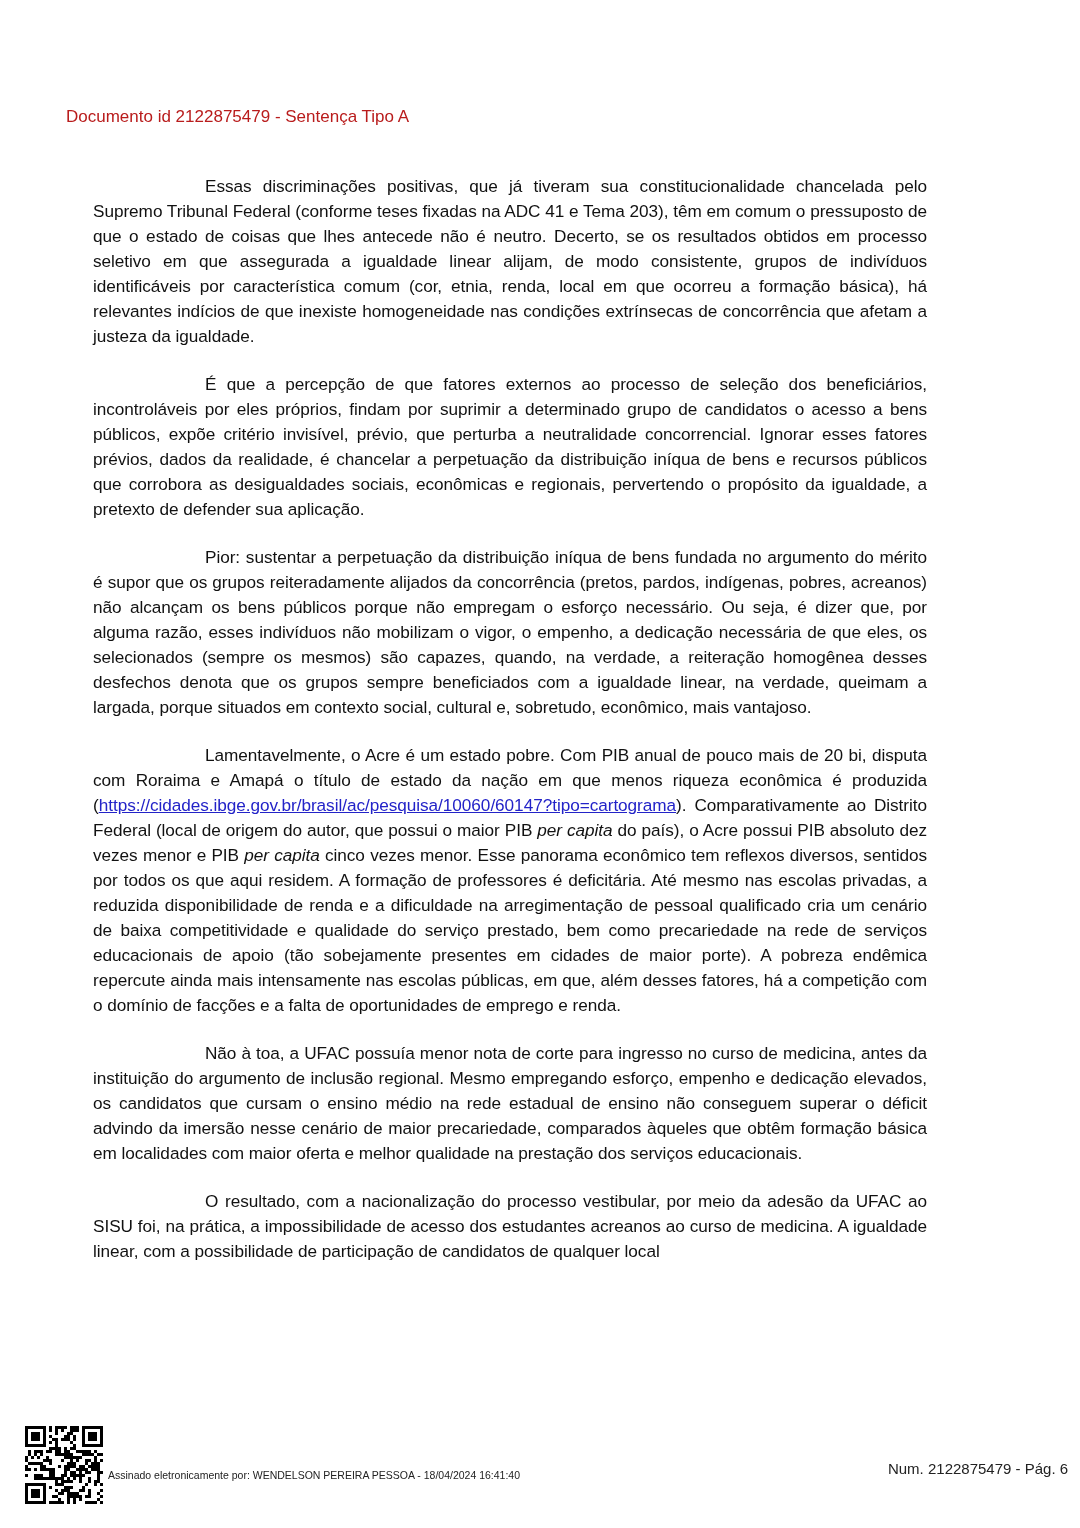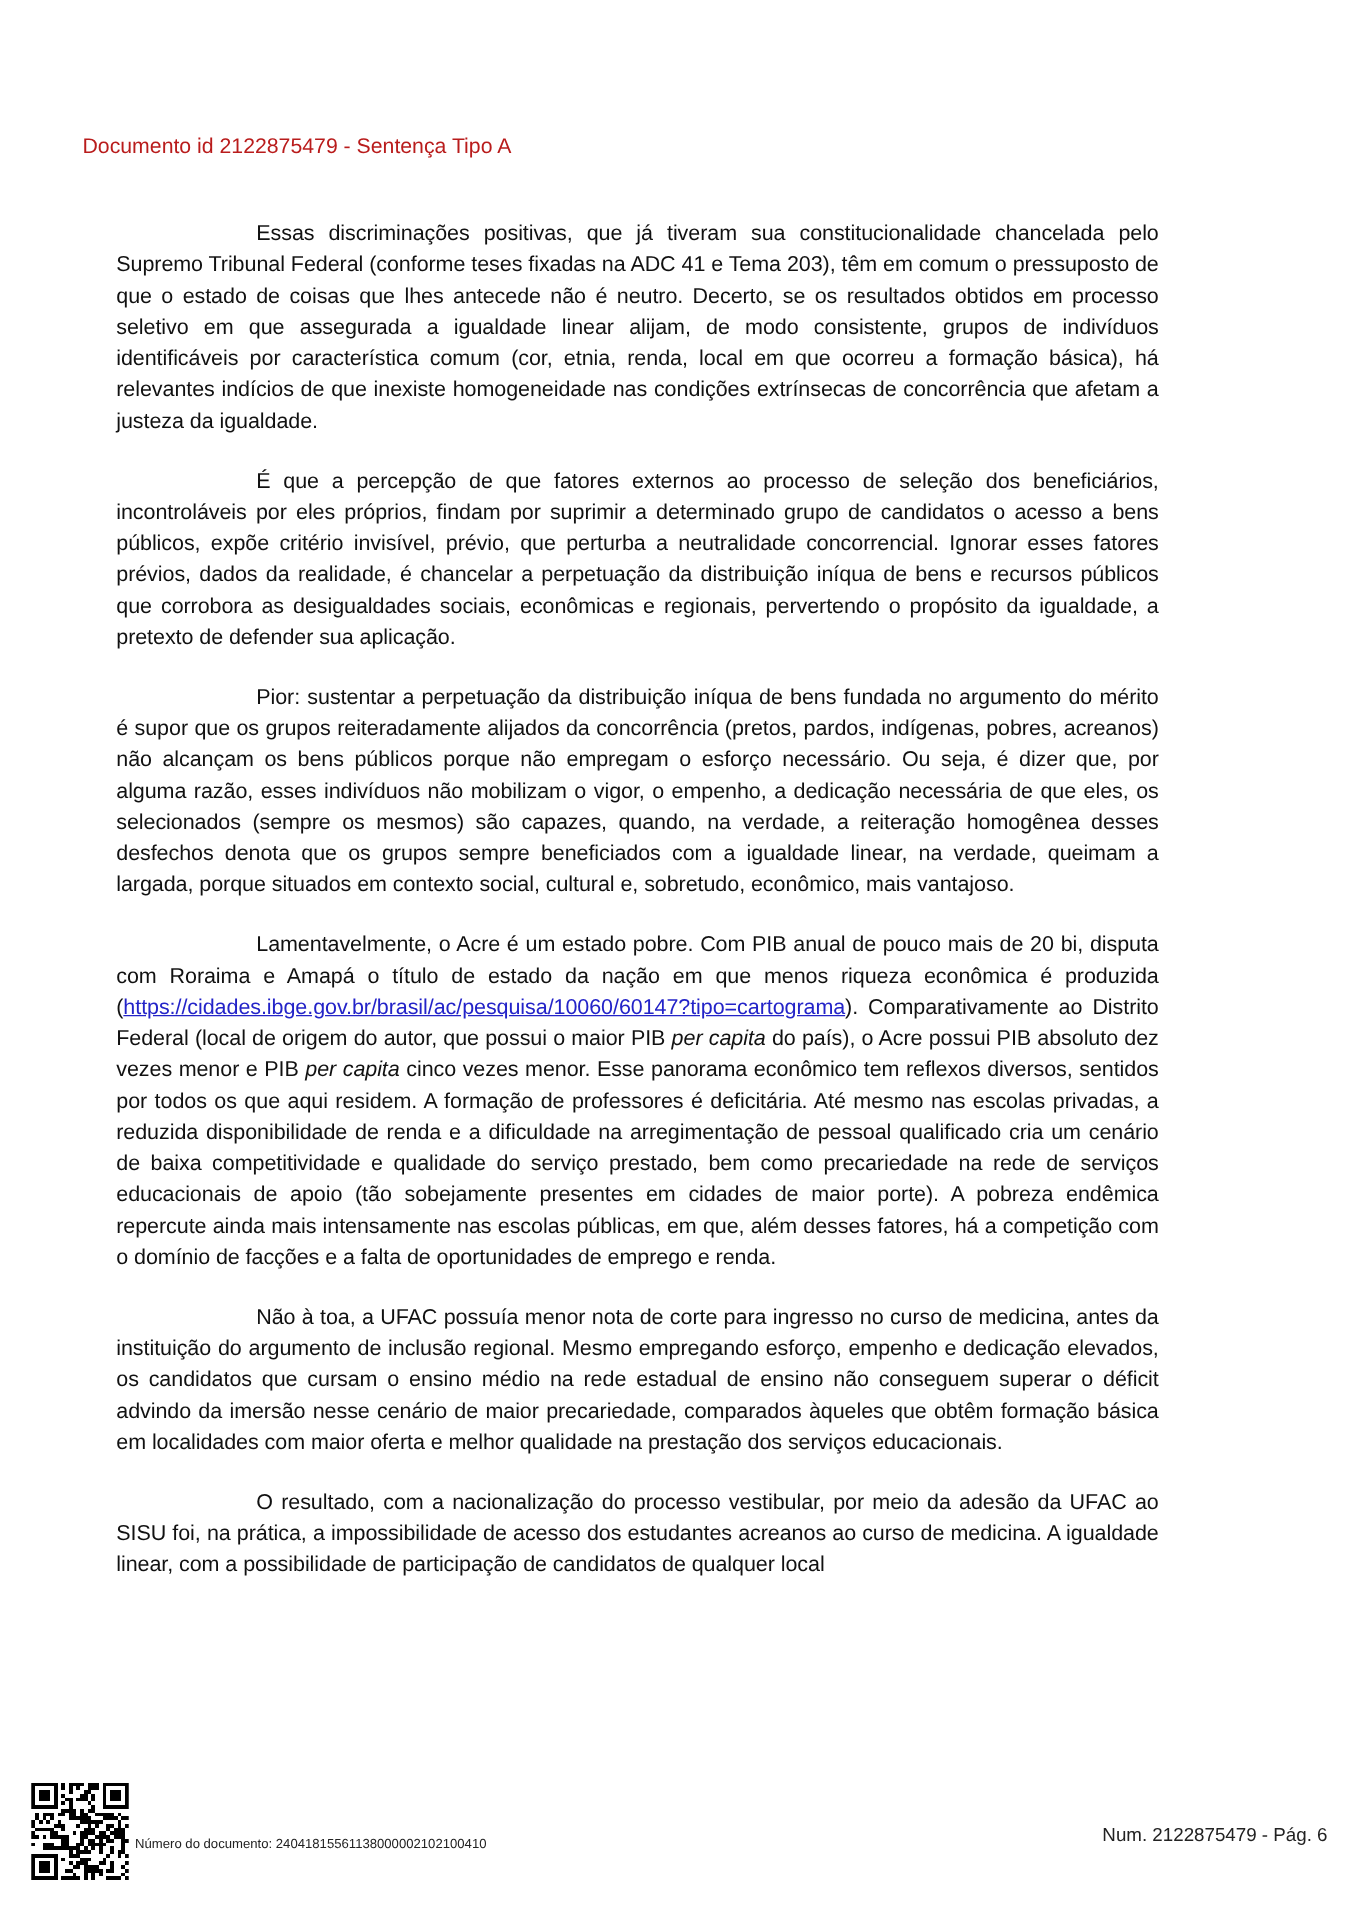--- a/index.html
+++ b/index.html
@@ -23,22 +23,22 @@
   .para a { color: #1a0dab; text-decoration: underline; color: #2323c8; }
   .para i { }
   .footer-qr {
     position: absolute; left: 25px; top: 1425px; width: 78px; height: 80px;
   }
   .footer-text {
     position: absolute; left: 108px; top: 1468px;
     font-size: 10.5px; line-height: 14px; color: #222;
   }
   .page-num {
-    position: absolute; right: 0px; top: 1460px; width: 200px; text-align: right;
-    font-size: 15px; color: #222; padding-right: 18px;
+    position: absolute; right: 0px; top: 1460px; width: 200px; text-align: center;
+    font-size: 15px; color: #222; padding-right: 2px;
   }
 </style>
 </head>
 <body>
 
 <div class="doc-header">Documento id 2122875479 - Sentença Tipo A</div>
 
 <div class="content">
   <p class="para"><span>Essas discriminações positivas, que já tiveram sua constitucionalidade chancelada pelo Supremo Tribunal Federal (conforme teses fixadas na ADC 41 e Tema 203), têm em comum o pressuposto de que o estado de coisas que lhes antecede não é neutro. Decerto, se os resultados obtidos em processo seletivo em que assegurada a igualdade linear alijam, de modo consistente, grupos de indivíduos identificáveis por característica comum (cor, etnia, renda, local em que ocorreu a formação básica), há relevantes indícios de que inexiste homogeneidade nas condições extrínsecas de concorrência que afetam a justeza da igualdade.</span></p>
   <p class="para"><span>É que a percepção de que fatores externos ao processo de seleção dos beneficiários, incontroláveis por eles próprios, findam por suprimir a determinado grupo de candidatos o acesso a bens públicos, expõe critério invisível, prévio, que perturba a neutralidade concorrencial. Ignorar esses fatores prévios, dados da realidade, é chancelar a perpetuação da distribuição iníqua de bens e recursos públicos que corrobora as desigualdades sociais, econômicas e regionais, pervertendo o propósito da igualdade, a pretexto de defender sua aplicação.</span></p>
@@ -294,16 +294,16 @@
       <rect x="19" y="0" width="7" height="7" fill="#000"></rect>
       <rect x="20" y="1" width="5" height="5" fill="#fff"></rect>
       <rect x="21" y="2" width="3" height="3" fill="#000"></rect>
       <rect x="0" y="19" width="7" height="7" fill="#000"></rect>
       <rect x="1" y="20" width="5" height="5" fill="#fff"></rect>
       <rect x="2" y="21" width="3" height="3" fill="#000"></rect>
     </svg>
 </div>
 
 <div class="footer-text">
-  <div>Número do documento: 24041815561138000002102100410</div>
+  <div>Assinado eletronicamente por: WENDELSON PEREIRA PESSOA - 18/04/2024 16:41:40</div>
 </div>
 
 <div class="page-num">Num. 2122875479 - Pág. 6</div>
 
 </body></html>

